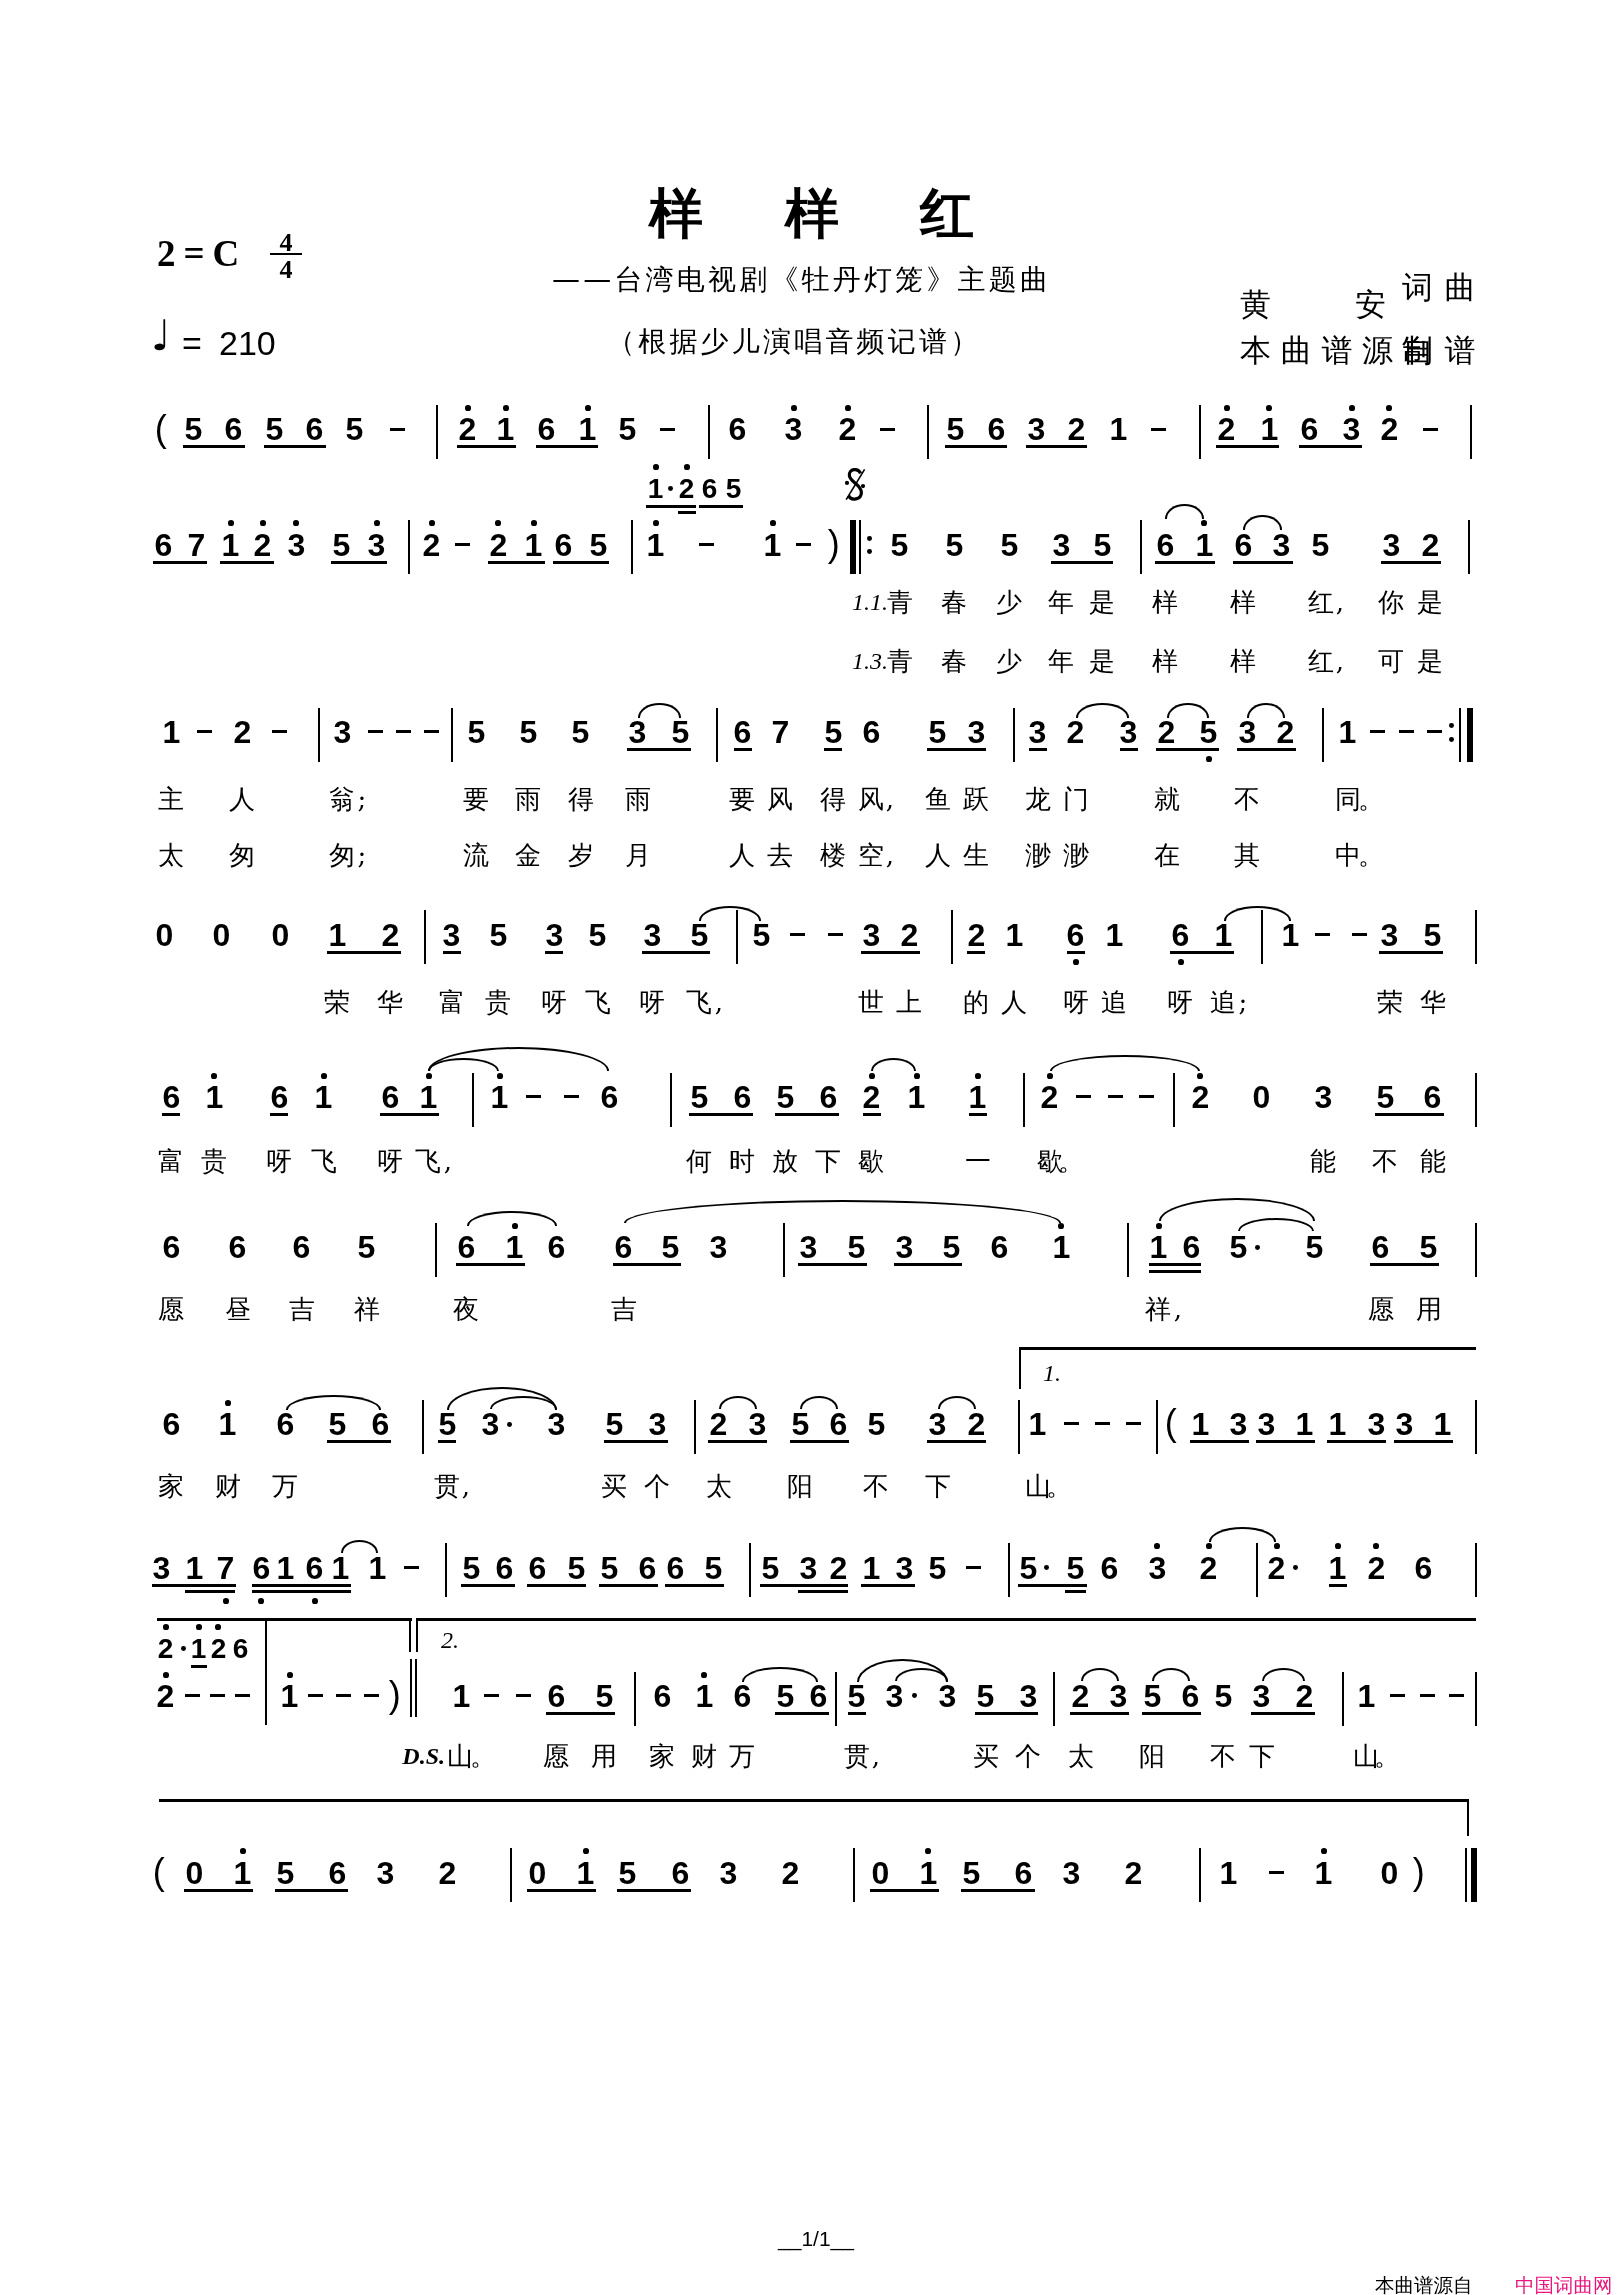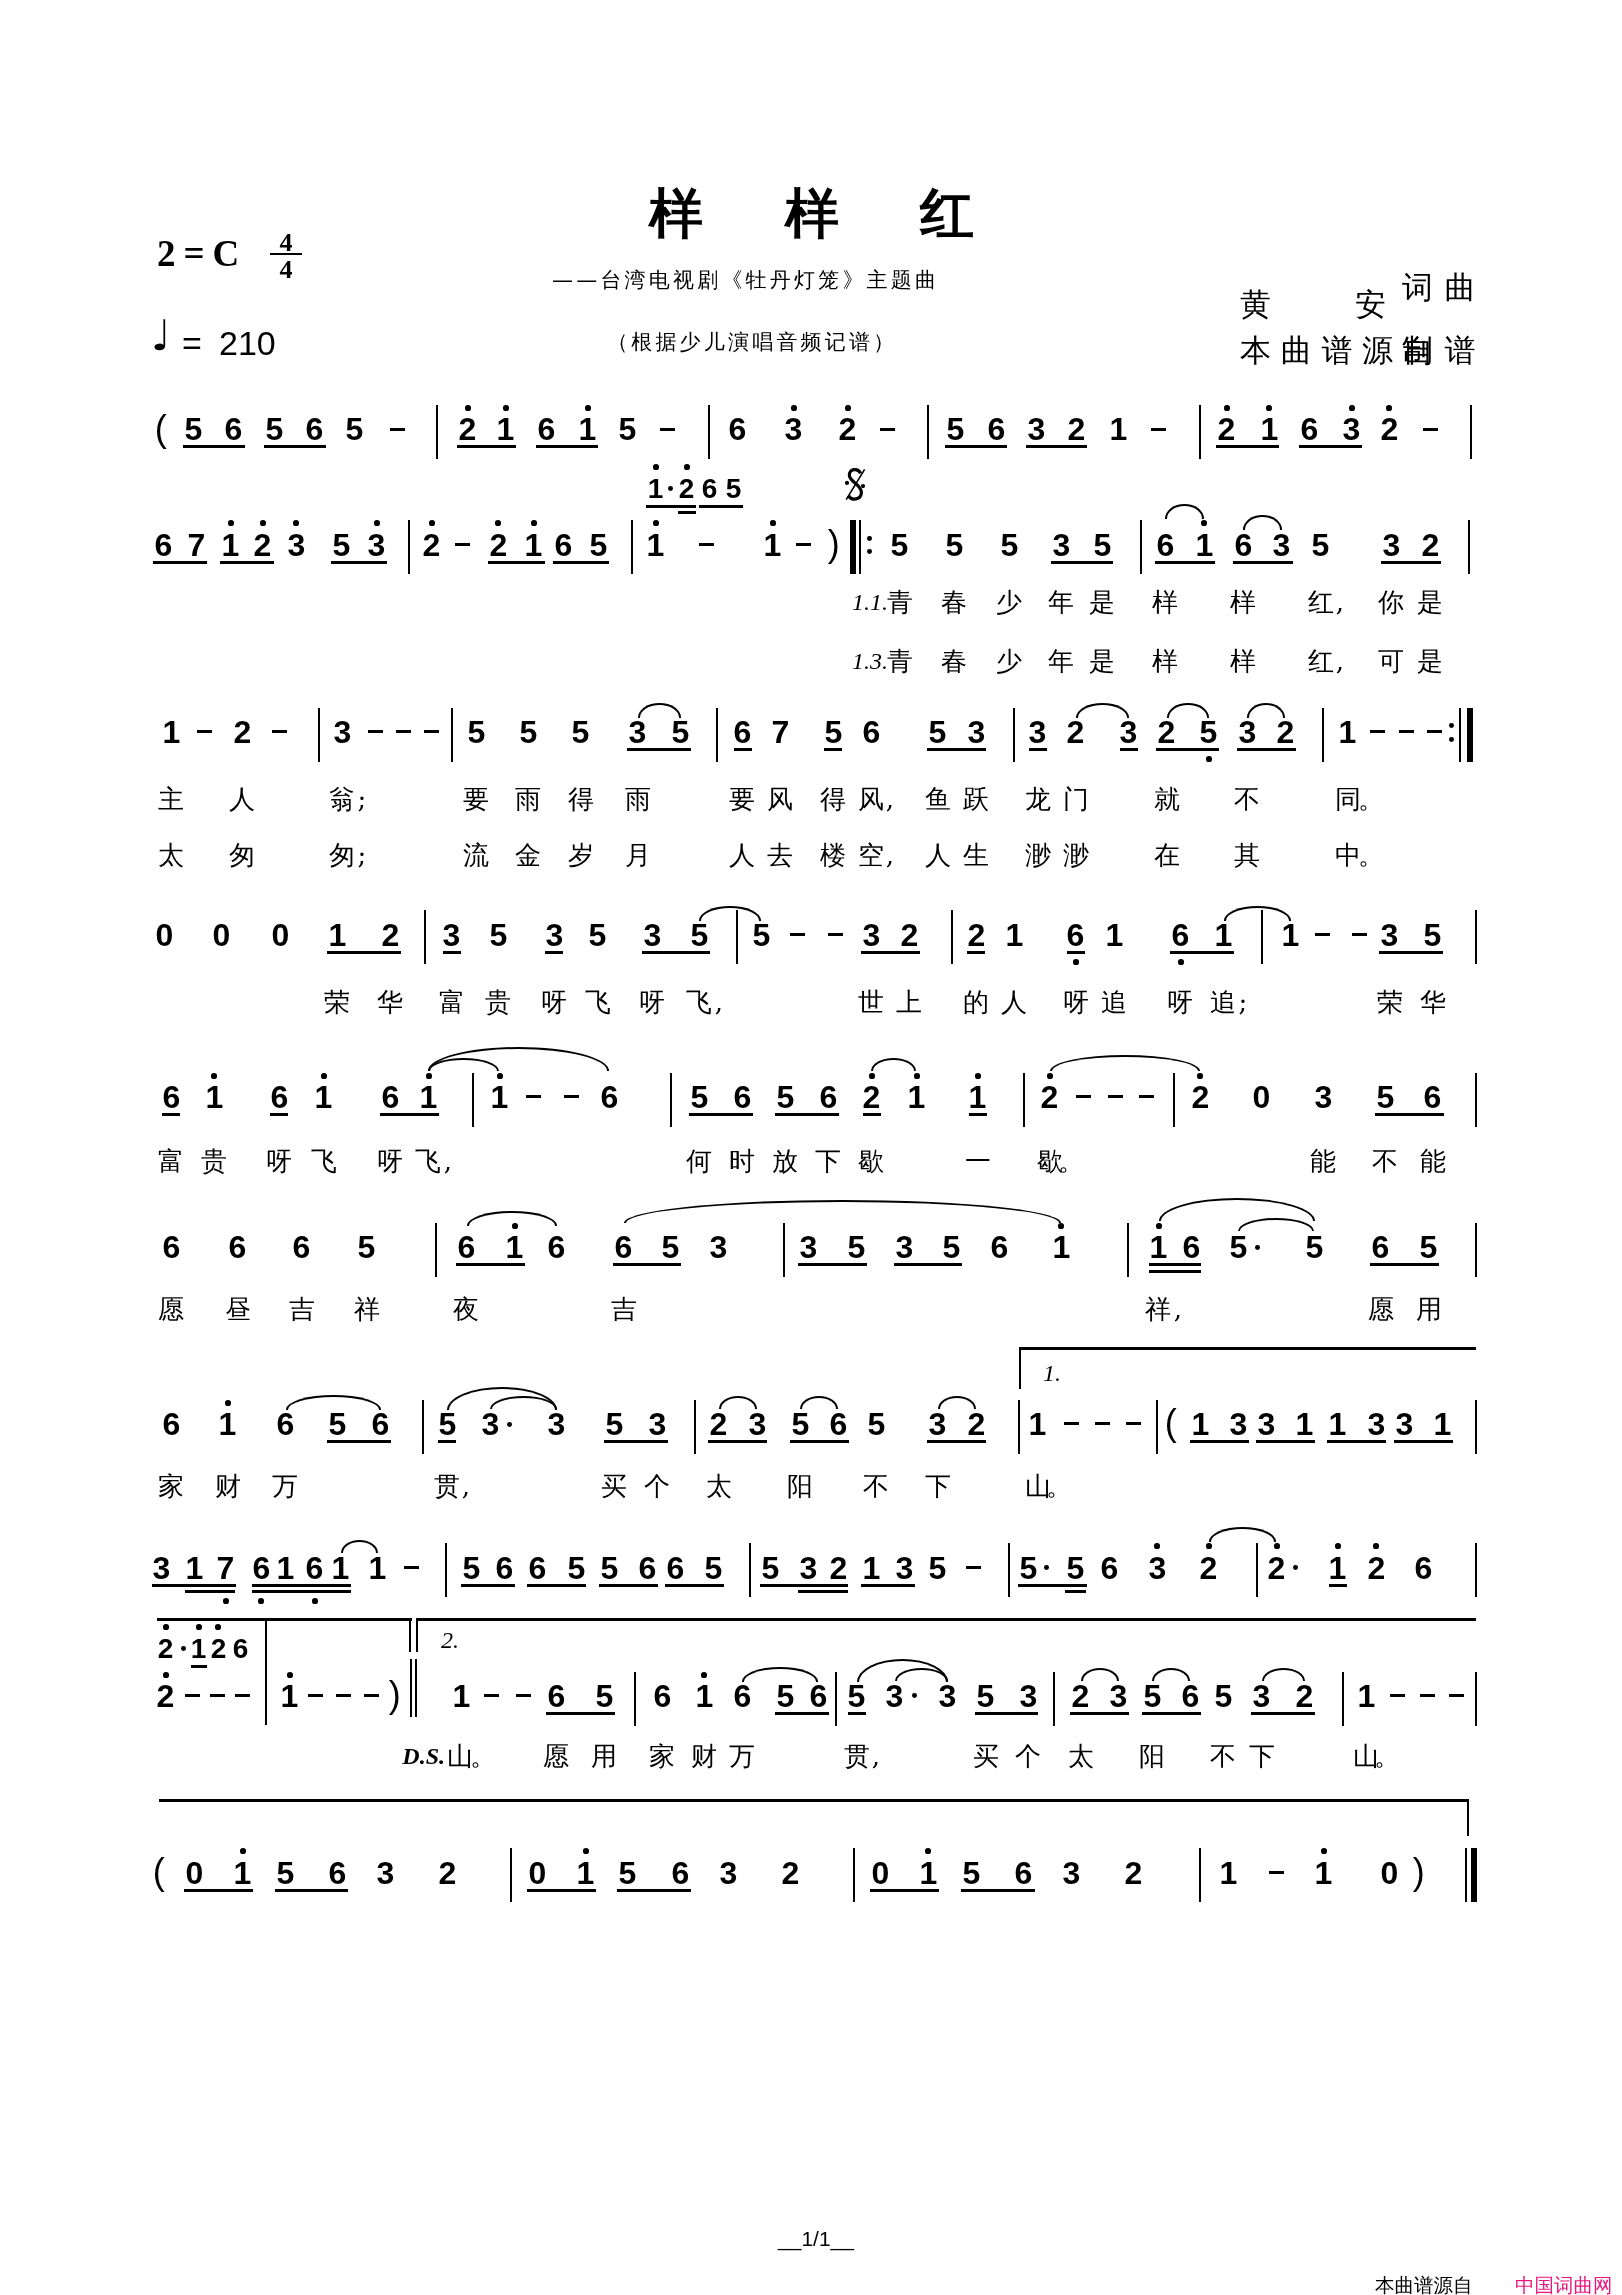--- a/index.html
+++ b/index.html
@@ -5,21 +5,21 @@
 html,body{margin:0;padding:0;background:#fff;}
 #page{position:relative;width:1623px;height:2295px;background:#fff;overflow:hidden;color:#000;font-family:"Liberation Sans",sans-serif;}
 #score{position:absolute;left:0;top:0;width:1623px;height:2295px;}
 .a{position:absolute;white-space:nowrap;}
 .title-ch{width:54px;height:62px;line-height:62px;font-size:54px;font-weight:bold;text-align:center;font-family:"DejaVu Serif",serif;}
 .key{font-size:37px;line-height:42px;font-weight:bold;letter-spacing:8px;font-family:"Liberation Serif",serif;}
 .ts-num{width:32px;text-align:center;font-size:26px;line-height:28px;font-weight:bold;font-family:"Liberation Serif",serif;}
 .ts-line{height:2.4px;width:32px;background:#000;}
 .tempo-note{font-size:42px;line-height:45px;font-family:"DejaVu Sans",sans-serif;}
 .tempo-txt{font-size:34px;line-height:37px;font-family:"Liberation Sans",sans-serif;}
-.sub{font-size:21px;line-height:36px;letter-spacing:3.2px;font-family:"DejaVu Sans",sans-serif;}
+.sub{font-size:28px;line-height:36px;letter-spacing:3.2px;font-family:"DejaVu Sans",sans-serif;}
 .credit{font-size:31px;line-height:36px;font-family:"DejaVu Sans",sans-serif;}
 .note{position:absolute;width:21px;height:36px;line-height:36px;font-size:32px;font-weight:bold;text-align:center;font-family:"Liberation Sans",sans-serif;}
 .note.sm{font-size:28px;}
 .ndot{position:absolute;width:5.7px;height:5.7px;border-radius:50%;background:#000;}
 .aug{position:absolute;width:4.9px;height:4.9px;border-radius:50%;background:#000;}
 .dash{position:absolute;width:14.6px;height:3.2px;background:#000;}
 .bar{position:absolute;width:2.4px;background:#000;}
 .thick{position:absolute;width:5.7px;background:#000;}
 .rdot{position:absolute;width:4.9px;height:4.9px;border-radius:50%;background:#000;}
 .paren{position:absolute;width:19.5px;height:44px;line-height:44px;font-size:36px;text-align:center;font-family:"Liberation Sans",sans-serif;}

